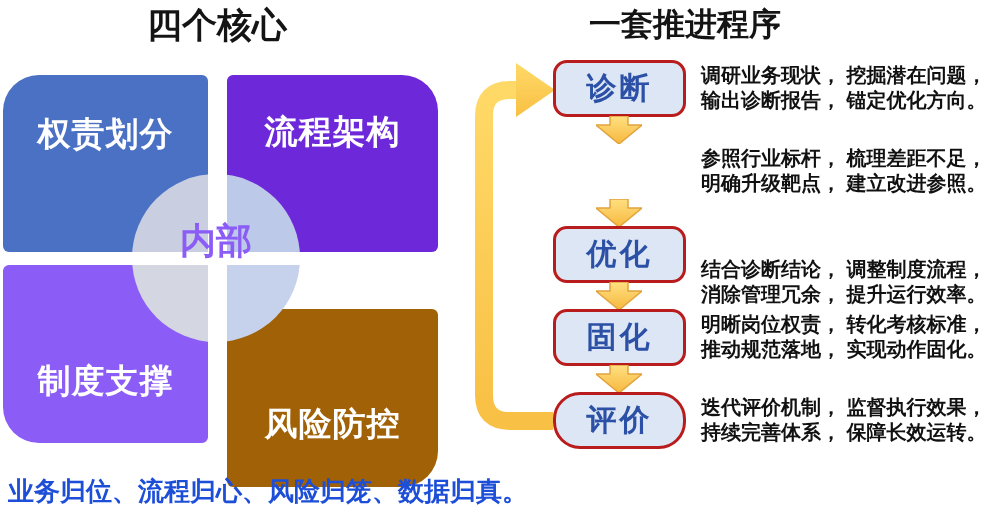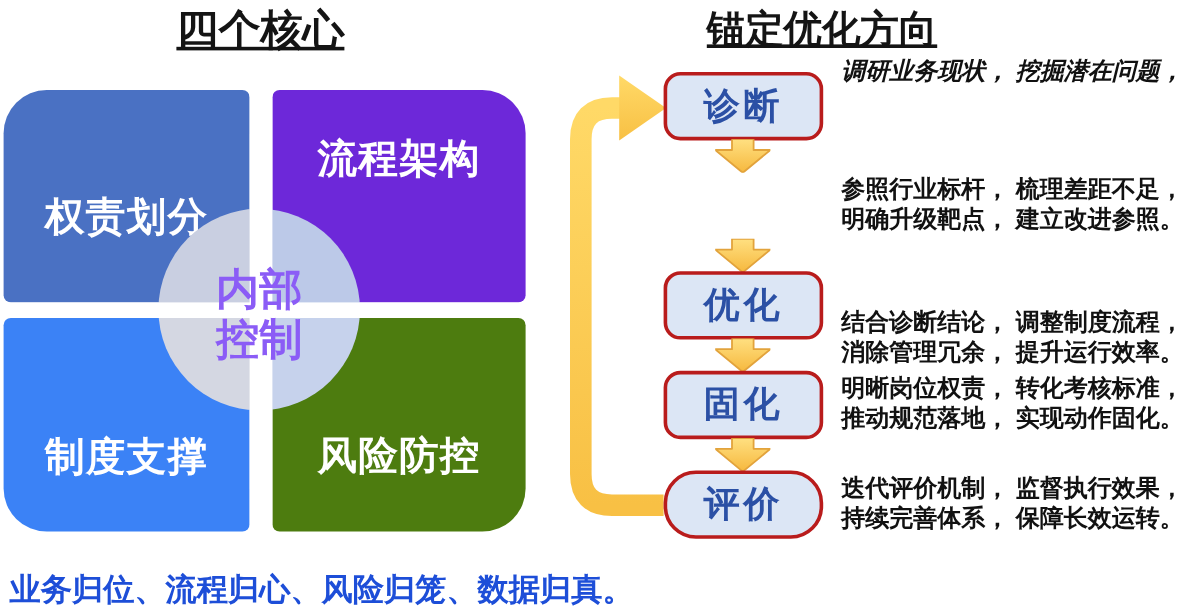--- a/index.html
+++ b/index.html
@@ -1,48 +1,48 @@
 <!DOCTYPE html>
 <html><head>
 <meta charset="utf-8">
 <style>
   html,body{margin:0;padding:0;background:#fff;}
   .canvas{position:relative;width:1000px;height:512px;background:#ffffff;overflow:hidden;
           font-family:"Liberation Sans","DejaVu Sans",sans-serif;}
-  .sec-title{position:absolute;font-weight:bold;color:#141414;text-align:center;white-space:nowrap;text-decoration:underline;}
+  .sec-title{position:absolute;font-weight:bold;color:#141414;text-align:center;white-space:nowrap;}
   .lp-title{left:57px;top:2px;width:320px;font-size:35px;}
   .rp-title{left:560px;top:3px;width:250px;font-size:32px;}
 
   
   .quad-grid{position:absolute;left:3px;top:75px;width:435px;height:368px;}
   .quad{position:absolute;display:flex;justify-content:center;align-items:flex-start;}
   .quad .ql{color:#ffffff;font-weight:bold;font-size:33px;letter-spacing:1px;white-space:nowrap;}
   .q-tl{left:0;top:0;width:205px;height:177px;background:#4a71c3;border-radius:36px 6px 6px 6px;}
-  .q-tl .ql{padding-top:37px;margin-top:47px;}
+  .q-tl .ql{padding-top:37px;}
   .q-tr{left:224px;top:0;width:211px;height:177px;background:#2d4b9a;border-radius:6px 36px 6px 6px;}
   .q-tr .ql{padding-top:35px;}
   .q-bl{left:0;top:190px;width:205px;height:178px;background:#31529d;border-radius:6px 6px 6px 36px;}
   .q-bl .ql{padding-top:94px;}
   .q-br{left:224px;top:190px;width:211px;height:178px;background:#4a74c6;border-radius:6px 6px 36px 6px;}
   .q-br .ql{padding-top:93px;}
   .center-circle{position:absolute;left:129px;top:99px;width:168px;height:168px;border-radius:50%;
      background:conic-gradient(#bcc9e8 0deg 90deg,#c6d2ec 90deg 180deg,#d4d7e2 180deg 270deg,#c9cfe1 270deg 360deg);}
   .gap-v{position:absolute;left:205px;top:0;width:19px;height:368px;background:#ffffff;}
   .gap-h{position:absolute;left:0;top:177px;width:435px;height:13px;background:#ffffff;}
   .center-text{position:absolute;left:129px;top:145px;width:168px;text-align:center;
      font-size:36px;font-weight:bold;color:#8b5cf6;line-height:42px;}
 
   
   .step-box{position:absolute;left:553px;width:133px;height:57px;background:#dce6f5;
      border:3px solid #b91c1c;border-radius:14px;box-sizing:border-box;
      display:flex;align-items:center;justify-content:center;}
   .step-label{font-size:30px;font-weight:bold;color:#2b50a5;letter-spacing:3px;white-space:nowrap;}
   .step-desc{position:absolute;left:701px;width:298px;font-size:20px;line-height:25px;
      font-weight:bold;color:#111111;white-space:nowrap;}
-  .t0{top:60px;}  .d0{top:48px;font-style:italic;}
+  .t0{top:60px;}  .d0{top:63px;}
   .t1{top:143px;} .d1{top:146px;}
   .t2{top:226px;} .d2{top:229px;margin-top:28px;}
   .t3{top:309px;} .d3{top:312px;}
   .t4{top:392px;border-radius:27px;} .d4{top:395px;}
   .down-arrow{position:absolute;left:596px;}
   .a0{top:116px;} .a1{top:199px;} .a2{top:282px;} .a3{top:365px;}
   .loop-arrow{position:absolute;left:455px;top:50px;}
 
   .footer-caption{position:absolute;left:8px;top:474px;font-size:26px;font-weight:bold;
      color:#1d4ed8;white-space:nowrap;}
@@ -60,54 +60,54 @@
           <stop offset="1" stop-color="#f6b83e"></stop>
       </linearGradient>
       <linearGradient id="lg" x1="0" y1="0" x2="0" y2="1">
         <stop offset="0" stop-color="#ffd967"></stop>
           <stop offset="1" stop-color="#f8c044"></stop>
       </linearGradient>
     </defs>
   </svg>
 
   <div class="sec-title lp-title">四个核心</div>
-  <div class="sec-title rp-title">锚定优化方向</div>
+  <div class="sec-title rp-title">一套推进程序</div>
 
   <div class="quad-grid">
     <div class="quad q-tl" style="background-color: rgb(74, 113, 195);">
       <span class="ql">权责划分</span>
     </div>
     <div class="quad q-tr" style="background-color: #6d28d9;">
       <span class="ql">流程架构</span>
     </div>
-    <div class="quad q-bl" style="background-color: #3b82f6;">
+    <div class="quad q-bl" style="background-color: #8b5cf6;">
       <span class="ql">制度支撑</span>
     </div>
-    <div class="quad q-br" style="background-color: #4d7c0f;">
+    <div class="quad q-br" style="background-color: #a16207; margin-top: 44px;">
       <span class="ql">风险防控</span>
     </div>
     <div class="center-circle"></div>
     <div class="gap-v"></div>
     <div class="gap-h"></div>
     <div class="center-text">
       <div>内部</div>
-      <div>控制</div>
     </div>
   </div>
 
   <svg class="loop-arrow" width="110" height="390" viewBox="0 0 110 390">
     <path d="M 98 371 L 55 371 Q 29 371 29 345 L 29 66 Q 29 40 55 40 L 63 40" fill="none" stroke="url(#lg)" stroke-width="18"></path>
     <polygon points="61,13 100,40 61,67" fill="url(#lg)"></polygon>
   </svg>
 
   <div class="step-box t0">
     <span class="step-label">诊断</span>
   </div>
   <div class="step-desc d0">
     <div>调研业务现状， 挖掘潜在问题，</div>
+    <div>输出诊断报告， 锚定优化方向。</div>
   </div>
 
   <svg class="down-arrow a0" width="46" height="28" viewBox="0 0 46 28">
     <polygon points="14,0 32,0 32,9 46,9 23,28 0,9 14,9" fill="url(#dag)" stroke="#e2a33c" stroke-width="1.5" stroke-linejoin="round"></polygon>
   </svg>
 
   <div class="step-desc d1">
     <div>参照行业标杆， 梳理差距不足，</div>
     <div>明确升级靶点， 建立改进参照。</div>
   </div>

